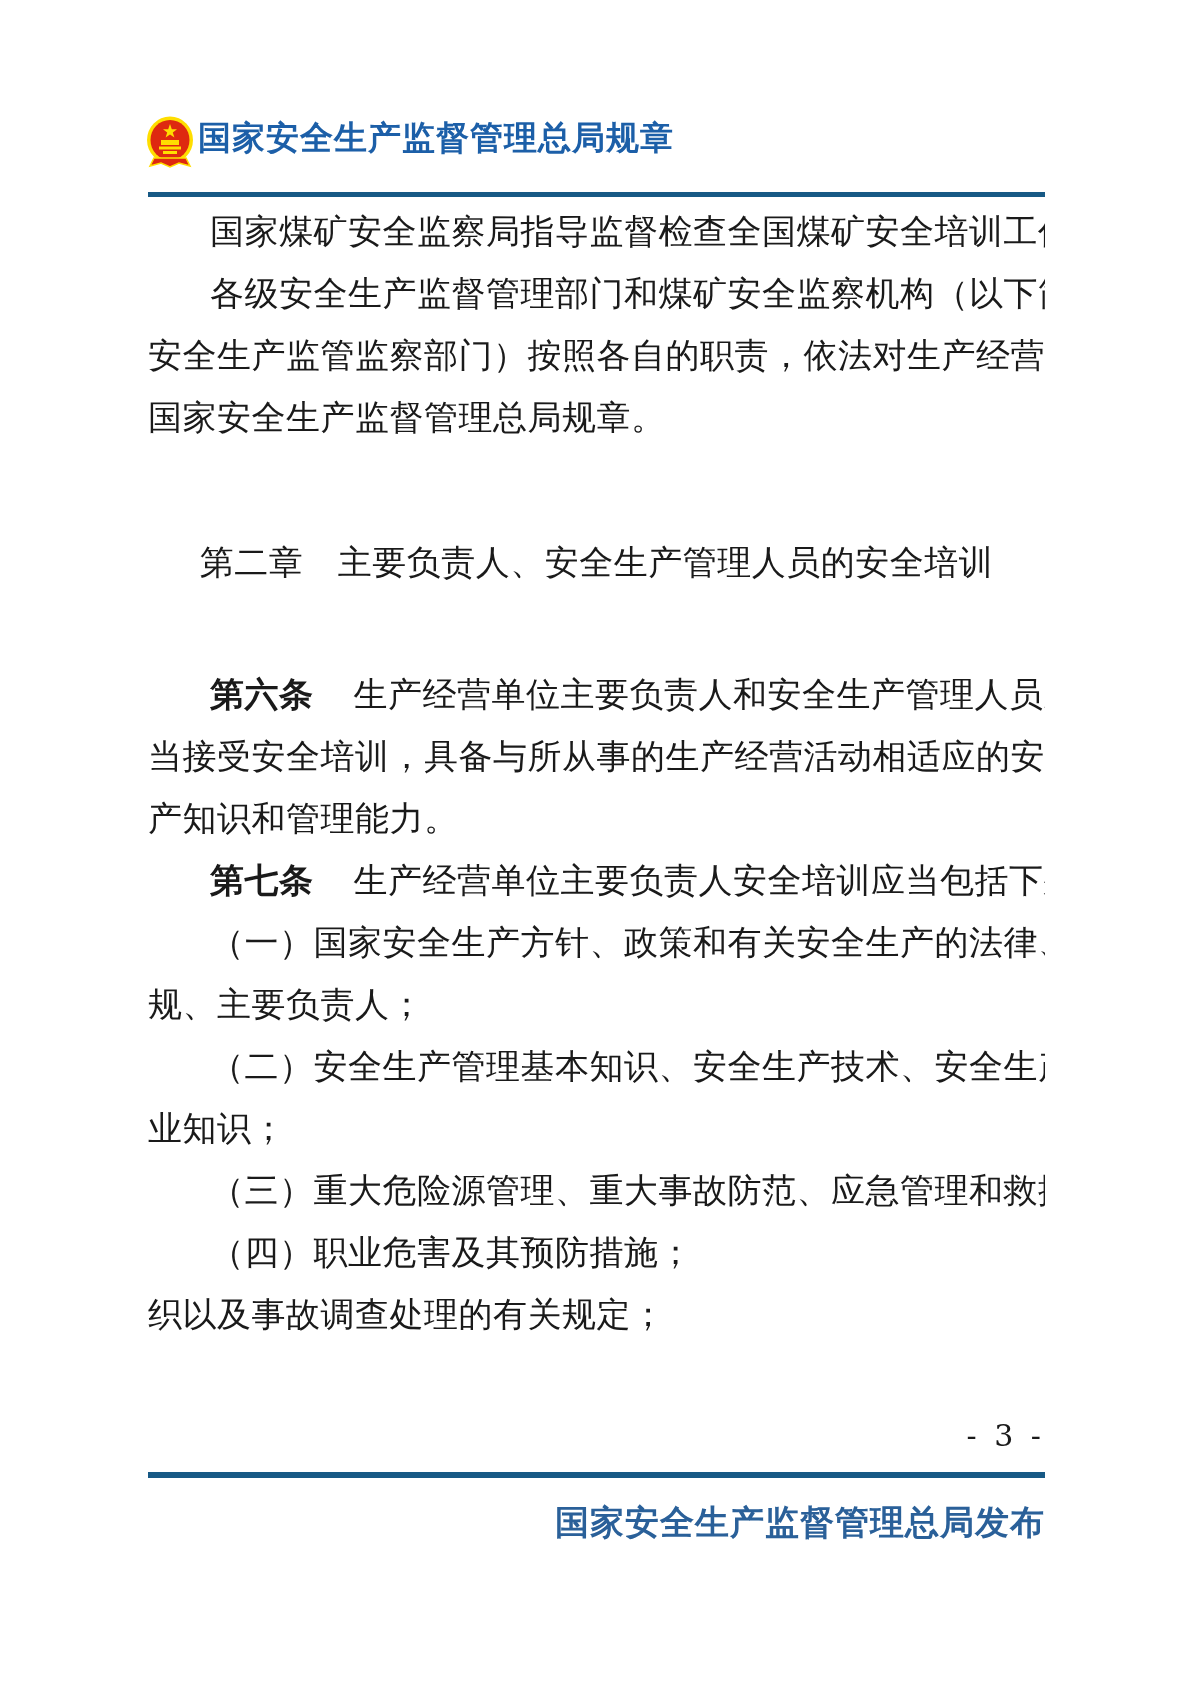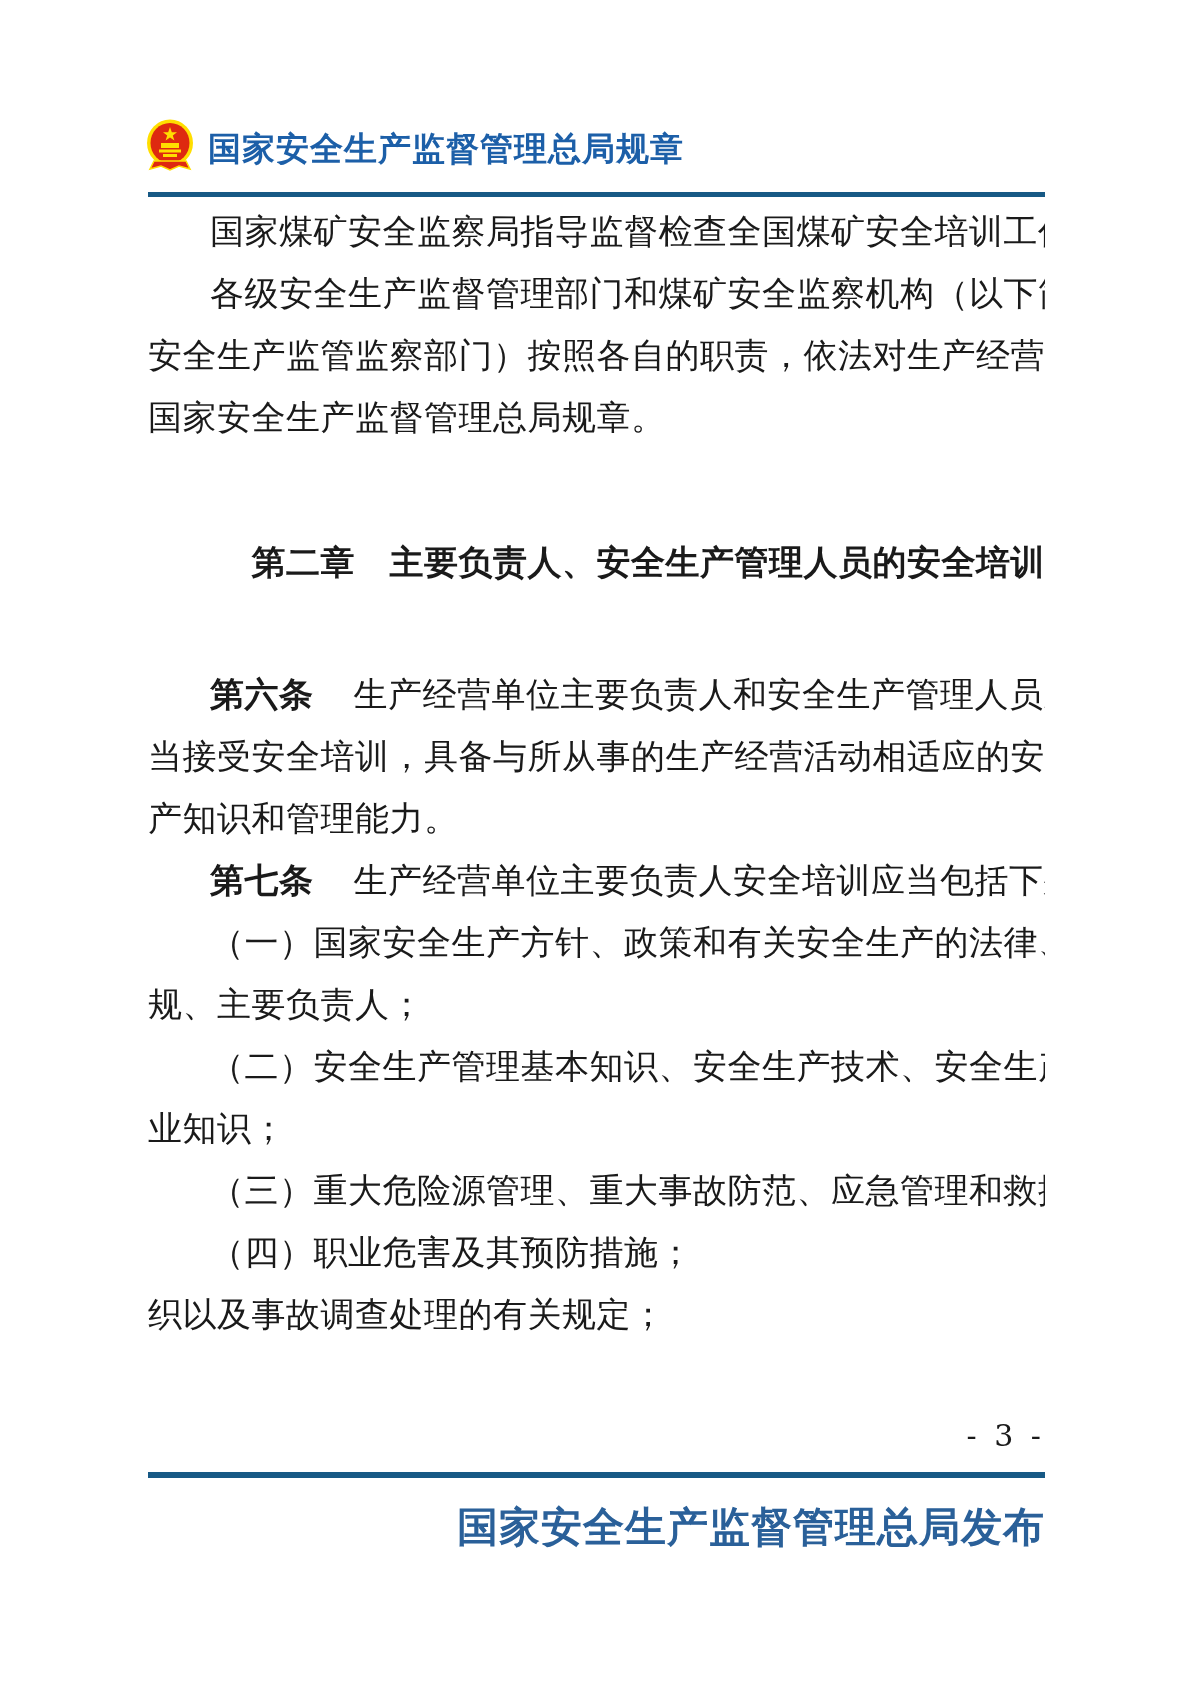--- a/index.html
+++ b/index.html
@@ -21,22 +21,22 @@
     color:var(--text-black);
   }
   
   .header{
     position:absolute;
     left:146px;
     top:116px;
     width:899px;
     height:56px;
     display:flex;
-    align-items:flex-end;
-    gap:14px;
+    align-items:flex-start;
+    gap:4px;
   }
   .emblem{flex:0 0 auto;width:48px;height:53px;}
   .header-title{
     font-size:33px;
     font-weight:bold;
     color:var(--title-blue);
     letter-spacing:1px;
     white-space:nowrap;
   }
   .header-rule{
@@ -58,22 +58,22 @@
     height:62px;
     line-height:62px;
     font-size:34px;
     white-space:nowrap;
     overflow:hidden;
     letter-spacing:0.5px;
   }
   .doc-line.indent{padding-left:62px;}
   .doc-line.chapter{
     margin-top:83px;
-    text-align:right;
-    font-weight:bold;
+    text-align:center;
+    font-weight:normal;
     padding-left:0;
     font-family:"DejaVu Sans","Liberation Sans",sans-serif;
   }
   .doc-line.after-chapter{margin-top:70px;}
   .article-term{
     font-weight:bold;
     margin-right:40px;
     font-family:Liberation Mono, monospace;
   }
   
@@ -94,21 +94,21 @@
     width:897px;
     height:6px;
     background:var(--rule-blue);
   }
   .footer-text{
     position:absolute;
     left:148px;
     top:1500px;
     width:897px;
     text-align:right;
-    font-size:41px;
+    font-size:34px;
     font-weight:bold;
     color:var(--footer-blue);
     letter-spacing:1px;
   }
 </style>
 </head>
 <body>
 
 <div class="page">
 

